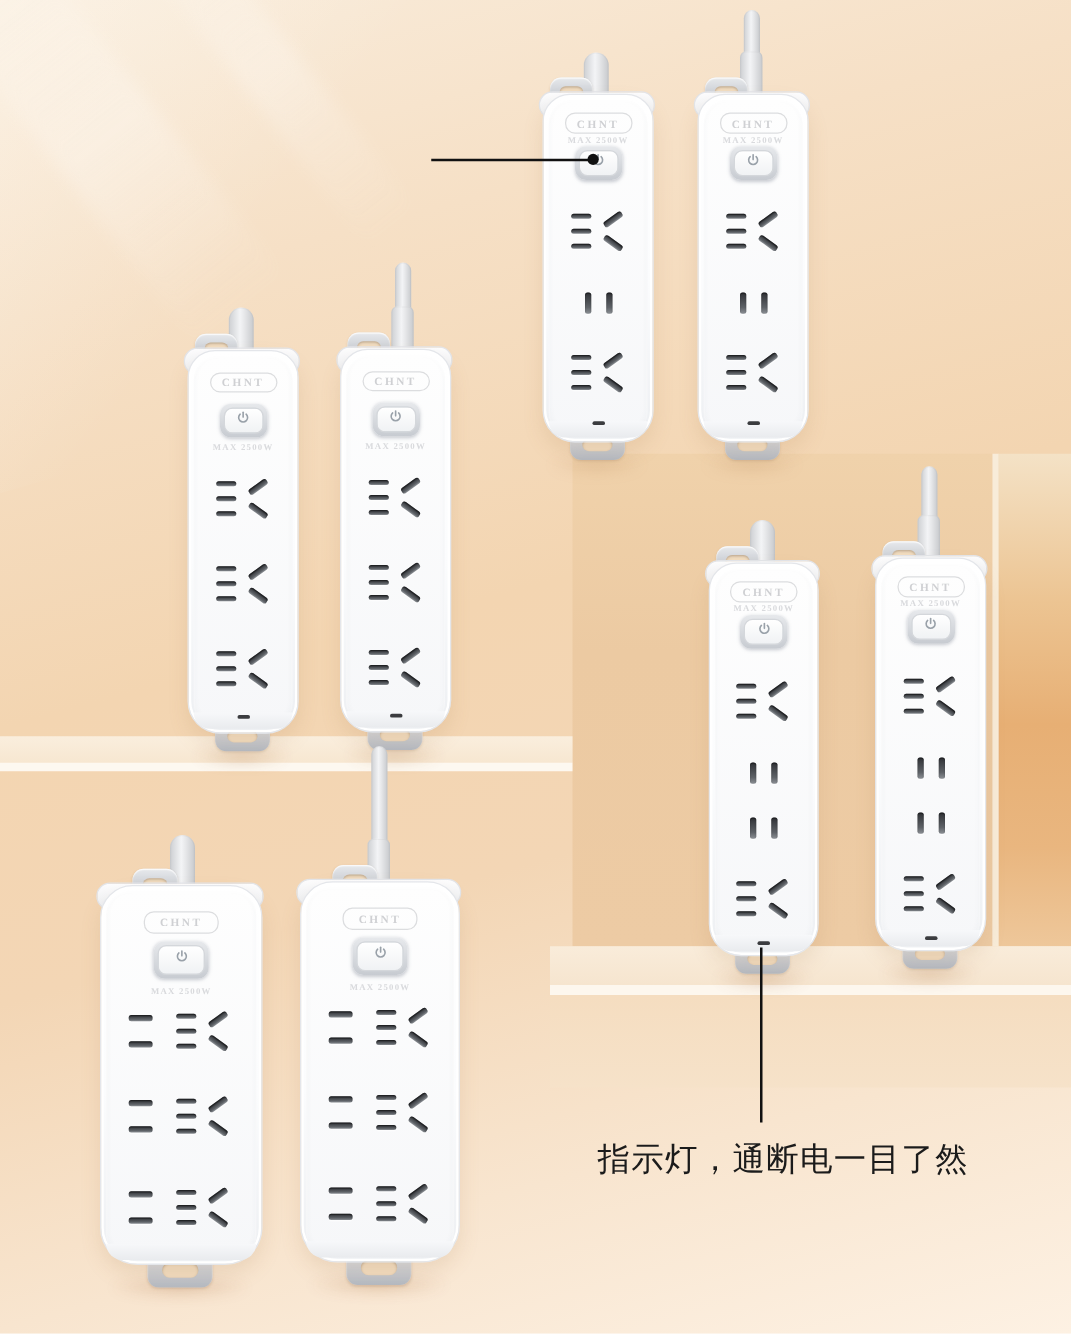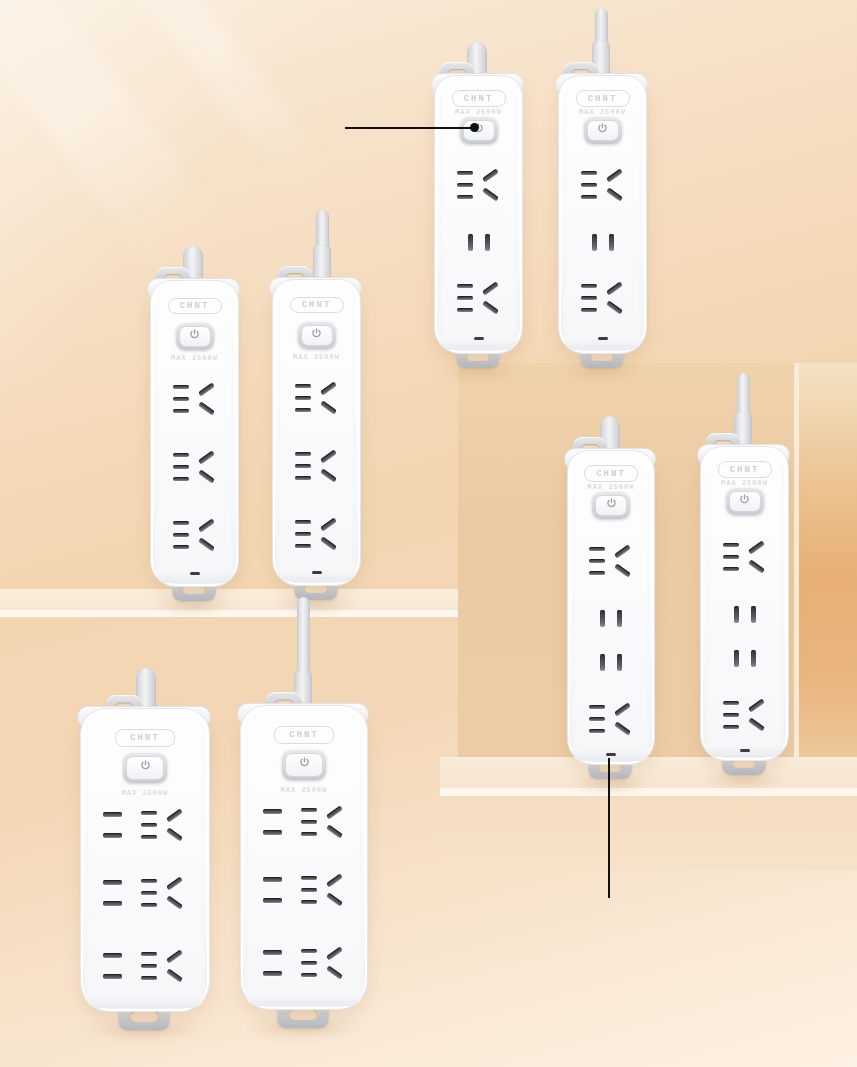--- a/index.html
+++ b/index.html
@@ -1,18 +1,18 @@
 <!DOCTYPE html>
 <html><head>
 <meta charset="utf-8">
 <style>
   html,body{margin:0;padding:0;background:#fff;}
   .stage{
     position:relative;width:857px;height:1067px;overflow:hidden;
-    font-family:Liberation Mono, monospace;
+    font-family:Liberation Serif, serif;
     background:linear-gradient(165deg,#f9ecdb 0%,#f6e0c6 20%,#f3d5b1 45%,#f3d6b5 62%,#f8e5cf 82%,#fdf1e3 100%);
   }
   .abs{position:absolute;}
   
   .wedge{left:-120px;top:-90px;width:560px;height:430px;
     background:linear-gradient(to bottom right, rgba(255,252,246,.55), rgba(255,252,246,0) 60%);
     transform:rotate(-16deg);}
   .streak{background:linear-gradient(rgba(255,255,255,0), rgba(255,255,255,.45), rgba(255,255,255,0));
     filter:blur(6px);opacity:.55;}
   .streak.s1{left:40px;top:-70px;width:90px;height:360px;transform:rotate(-38deg);}
@@ -481,14 +481,15 @@
           <div class="bar" style="left: 0px; top: 14px; width: 16px; height: 4px;"></div>
           <div class="bar" style="left: 0px; top: 26px; width: 16px; height: 4px;"></div>
           <div class="bar" style="left: 25px; top: 4px; width: 17px; height: 5px; transform: rotate(-36deg);"></div>
           <div class="bar" style="left: 25px; top: 23px; width: 17px; height: 5px; transform: rotate(36deg);"></div>
         </div>
       </div>
     </div>
 
   <div class="abs co-switch-line"></div>
   <div class="abs co-switch-dot"></div>
+  <div class="co-text co-ind-text">指示灯，通断电一目了然</div>
   <div class="abs co-ind-line"></div>
 </div>
 
 </body></html>

